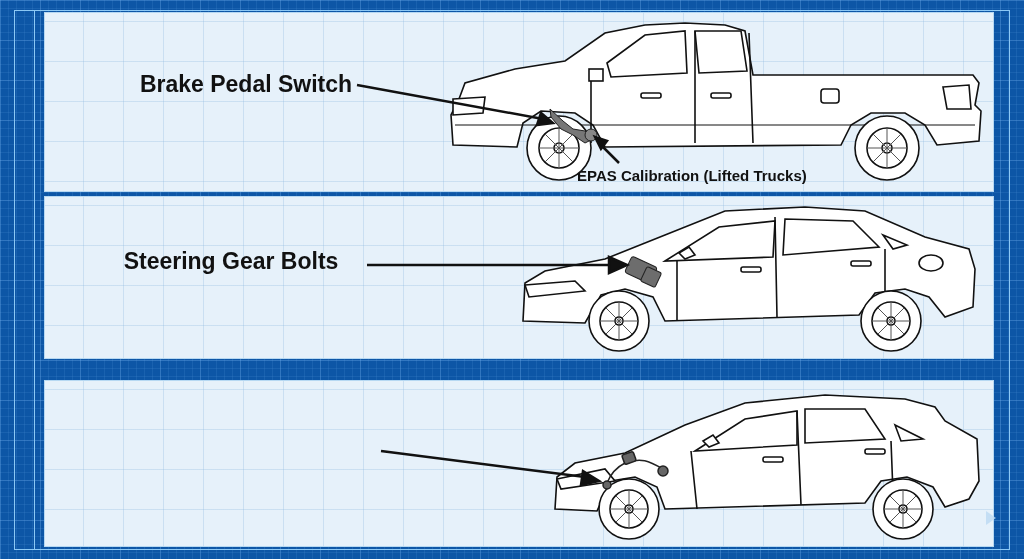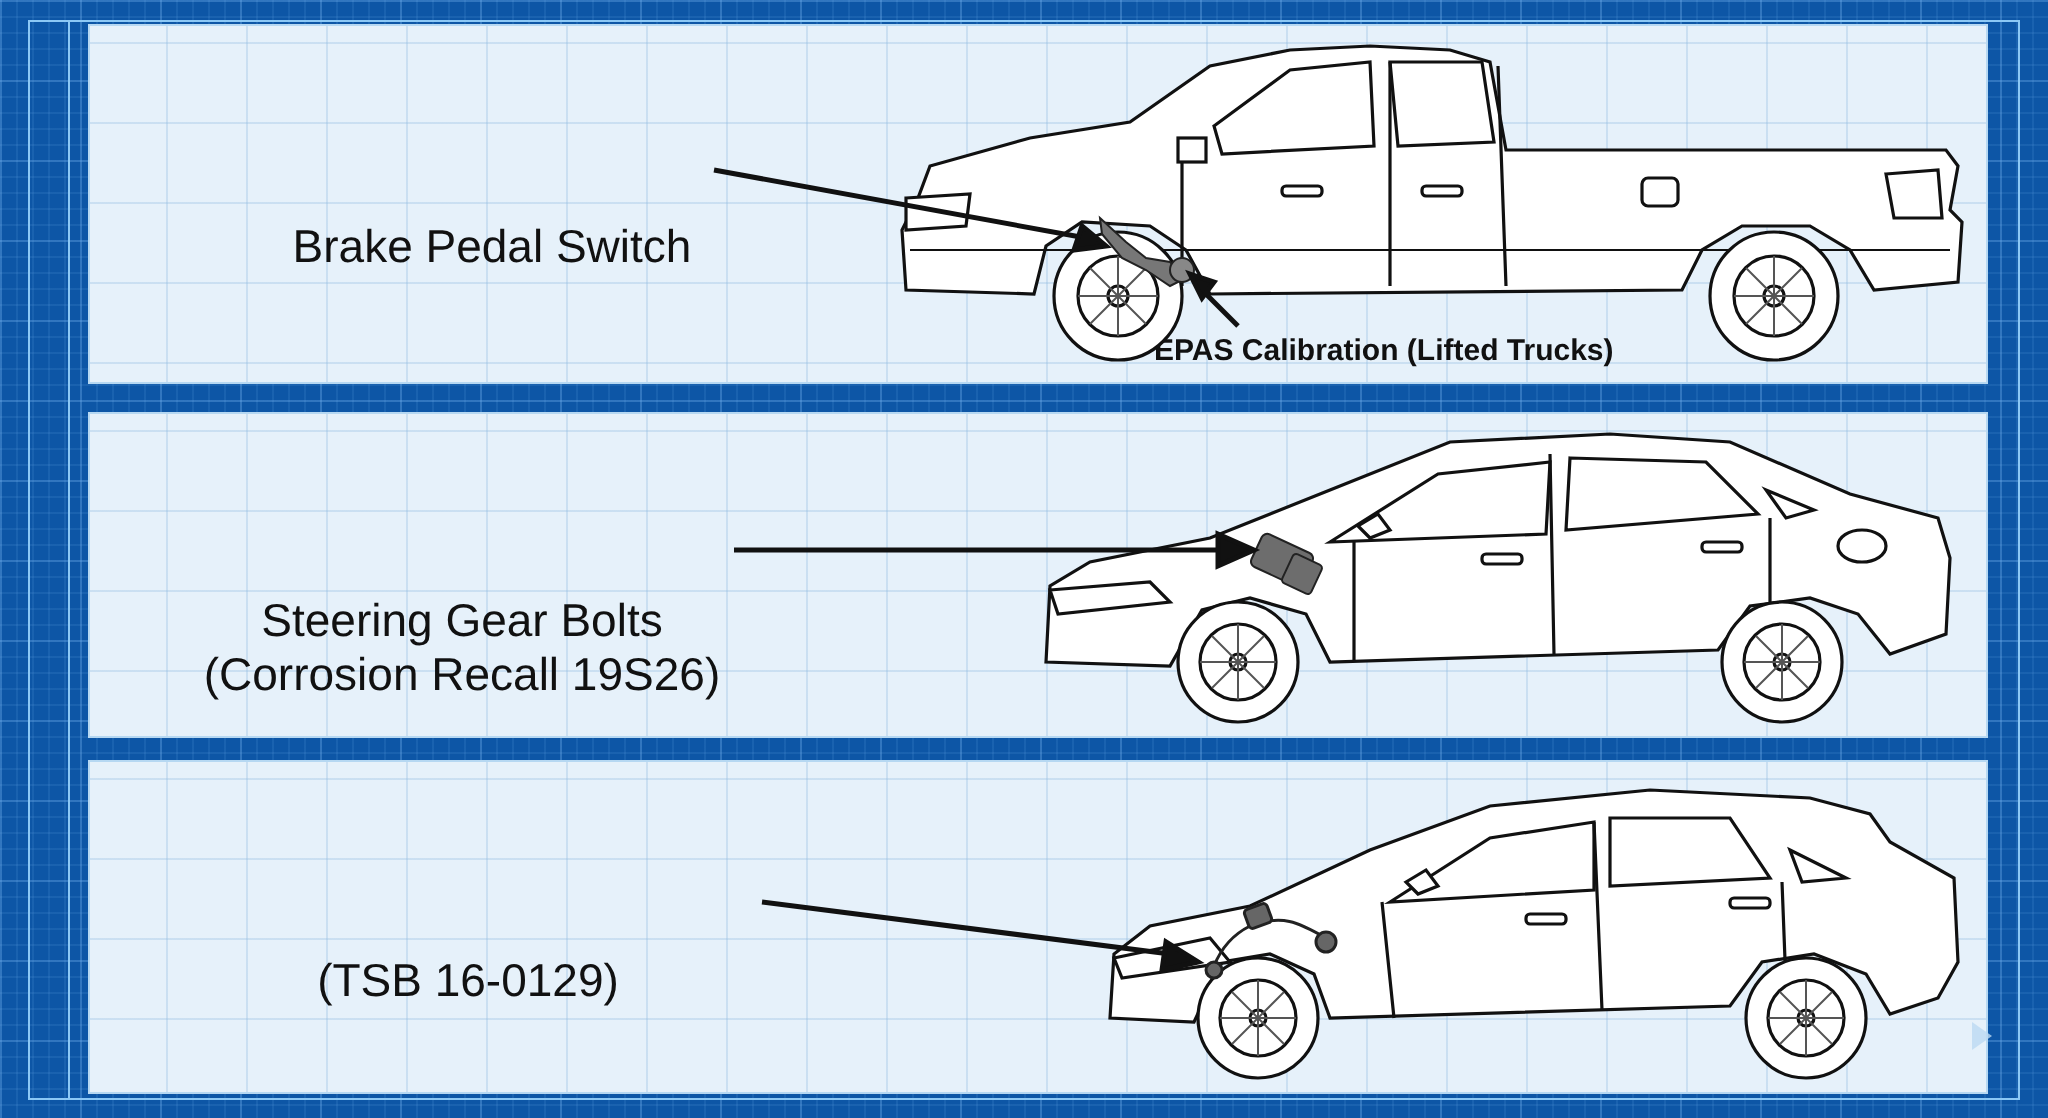--- a/index.html
+++ b/index.html
@@ -12,23 +12,23 @@
       linear-gradient(90deg, rgba(120,180,240,0.12) 1px, transparent 1px);
     background-size:40px 40px,40px 40px,8px 8px,8px 8px;}
   .frame-outer{position:absolute;left:14px;top:10px;width:994px;height:538px;border:1px solid #8cc8f5;}
   .frame-inner-v{position:absolute;left:34px;top:10px;width:1px;height:539px;background:#8cc8f5;}
   .panel{position:absolute;left:44px;width:948px;background:#e6f1fa;border:1px solid #b6d8f2;
     background-image:
       linear-gradient(rgba(150,190,225,0.35) 1px, transparent 1px),
       linear-gradient(90deg, rgba(150,190,225,0.35) 1px, transparent 1px);
     background-size:40px 40px;background-position:-2px 8px;}
   #p1{top:12px;height:178px;}
-  #p2{top:206px;height:161px;}
+  #p2{top:196px;height:161px;}
   #p3{top:380px;height:165px;}
-  .label{position:absolute;font-weight:normal;color:#111;font-size:23px;text-align:center;line-height:27px;white-space:nowrap;margin-top:39px;}
+  .label{position:absolute;font-weight:bold;color:#111;font-size:23px;text-align:center;line-height:27px;white-space:nowrap;}
   .small-label{position:absolute;font-weight:bold;color:#111;font-size:15px;white-space:nowrap;text-align:right;}
   svg.draw{position:absolute;left:0;top:0;overflow:visible;}
   .corner-arrow{position:absolute;left:986px;top:511px;width:0;height:0;border-top:7px solid transparent;border-bottom:7px solid transparent;border-left:10px solid #bcd9f2;opacity:0.8;}
 </style>
 </head>
 <body>
 
 <div class="bg-grid"></div>
 <div class="frame-outer"></div>
 <div class="frame-inner-v"></div>
@@ -76,21 +76,20 @@
       <polygon points="508,110 492,112 496,100"></polygon>
       <line x1="574" y1="150" x2="554" y2="130"></line>
       <polygon points="550,124 562,128 556,136"></polygon>
     </g>
   </svg>
 </div>
 
 <div class="panel" id="p2">
   <div class="label" style="left:36px;top:51px;width:300px;">
     <div>Steering Gear Bolts</div>
-    <div>(Corrosion Recall 19S26)</div>
   </div>
   <svg class="draw" width="948" height="161">
     <g fill="#fff" stroke="#111" stroke-width="1.6">
       <path d="M478,124 L480,86 L500,74 L560,62 L620,38 L680,14 L760,10 L820,14 L880,40 L924,52 L930,72 L928,110 L900,120 L884,100 L860,92 L830,96 L814,118 L620,124 L608,100 L580,92 L556,98 L540,126 Z"></path>
       <path d="M620,64 L674,30 L730,24 L728,60 Z"></path>
       <path d="M740,22 L808,24 L834,50 L738,58 Z"></path>
       <path d="M838,38 L862,48 L848,52 Z"></path>
       <path d="M634,56 L644,50 L650,58 L640,62 Z"></path>
       <path d="M632,64 L632,124 M730,20 L732,120 M840,52 L840,110" fill="none"></path>
       <rect x="696" y="70" width="20" height="5" rx="2"></rect>
@@ -115,21 +114,20 @@
     </g>
     <g stroke="#111" stroke-width="2.5" fill="#111">
       <line x1="322" y1="68" x2="568" y2="68"></line>
       <polygon points="582,68 564,60 564,76"></polygon>
     </g>
   </svg>
 </div>
 
 <div class="panel" id="p3">
   <div class="label" style="left:44px;top:57px;width:290px;">
-    <div>(TSB 16-0129)</div>
   </div>
   <svg class="draw" width="948" height="165">
     <g fill="#fff" stroke="#111" stroke-width="1.6">
       <path d="M510,128 L512,96 L530,82 L580,72 L640,44 L700,22 L780,14 L860,18 L890,26 L900,40 L932,58 L934,100 L924,118 L900,126 L888,106 L862,96 L836,100 L820,122 L620,128 L612,106 L590,96 L566,100 L552,130 Z"></path>
       <path d="M650,70 L700,38 L752,30 L752,64 Z"></path>
       <path d="M760,28 L820,28 L840,58 L760,62 Z"></path>
       <path d="M850,44 L878,58 L856,60 Z"></path>
       <path d="M658,60 L668,54 L674,62 L664,66 Z"></path>
       <path d="M646,70 L652,128 M752,30 L756,124 M846,60 L848,112" fill="none"></path>
       <rect x="718" y="76" width="20" height="5" rx="2"></rect>

